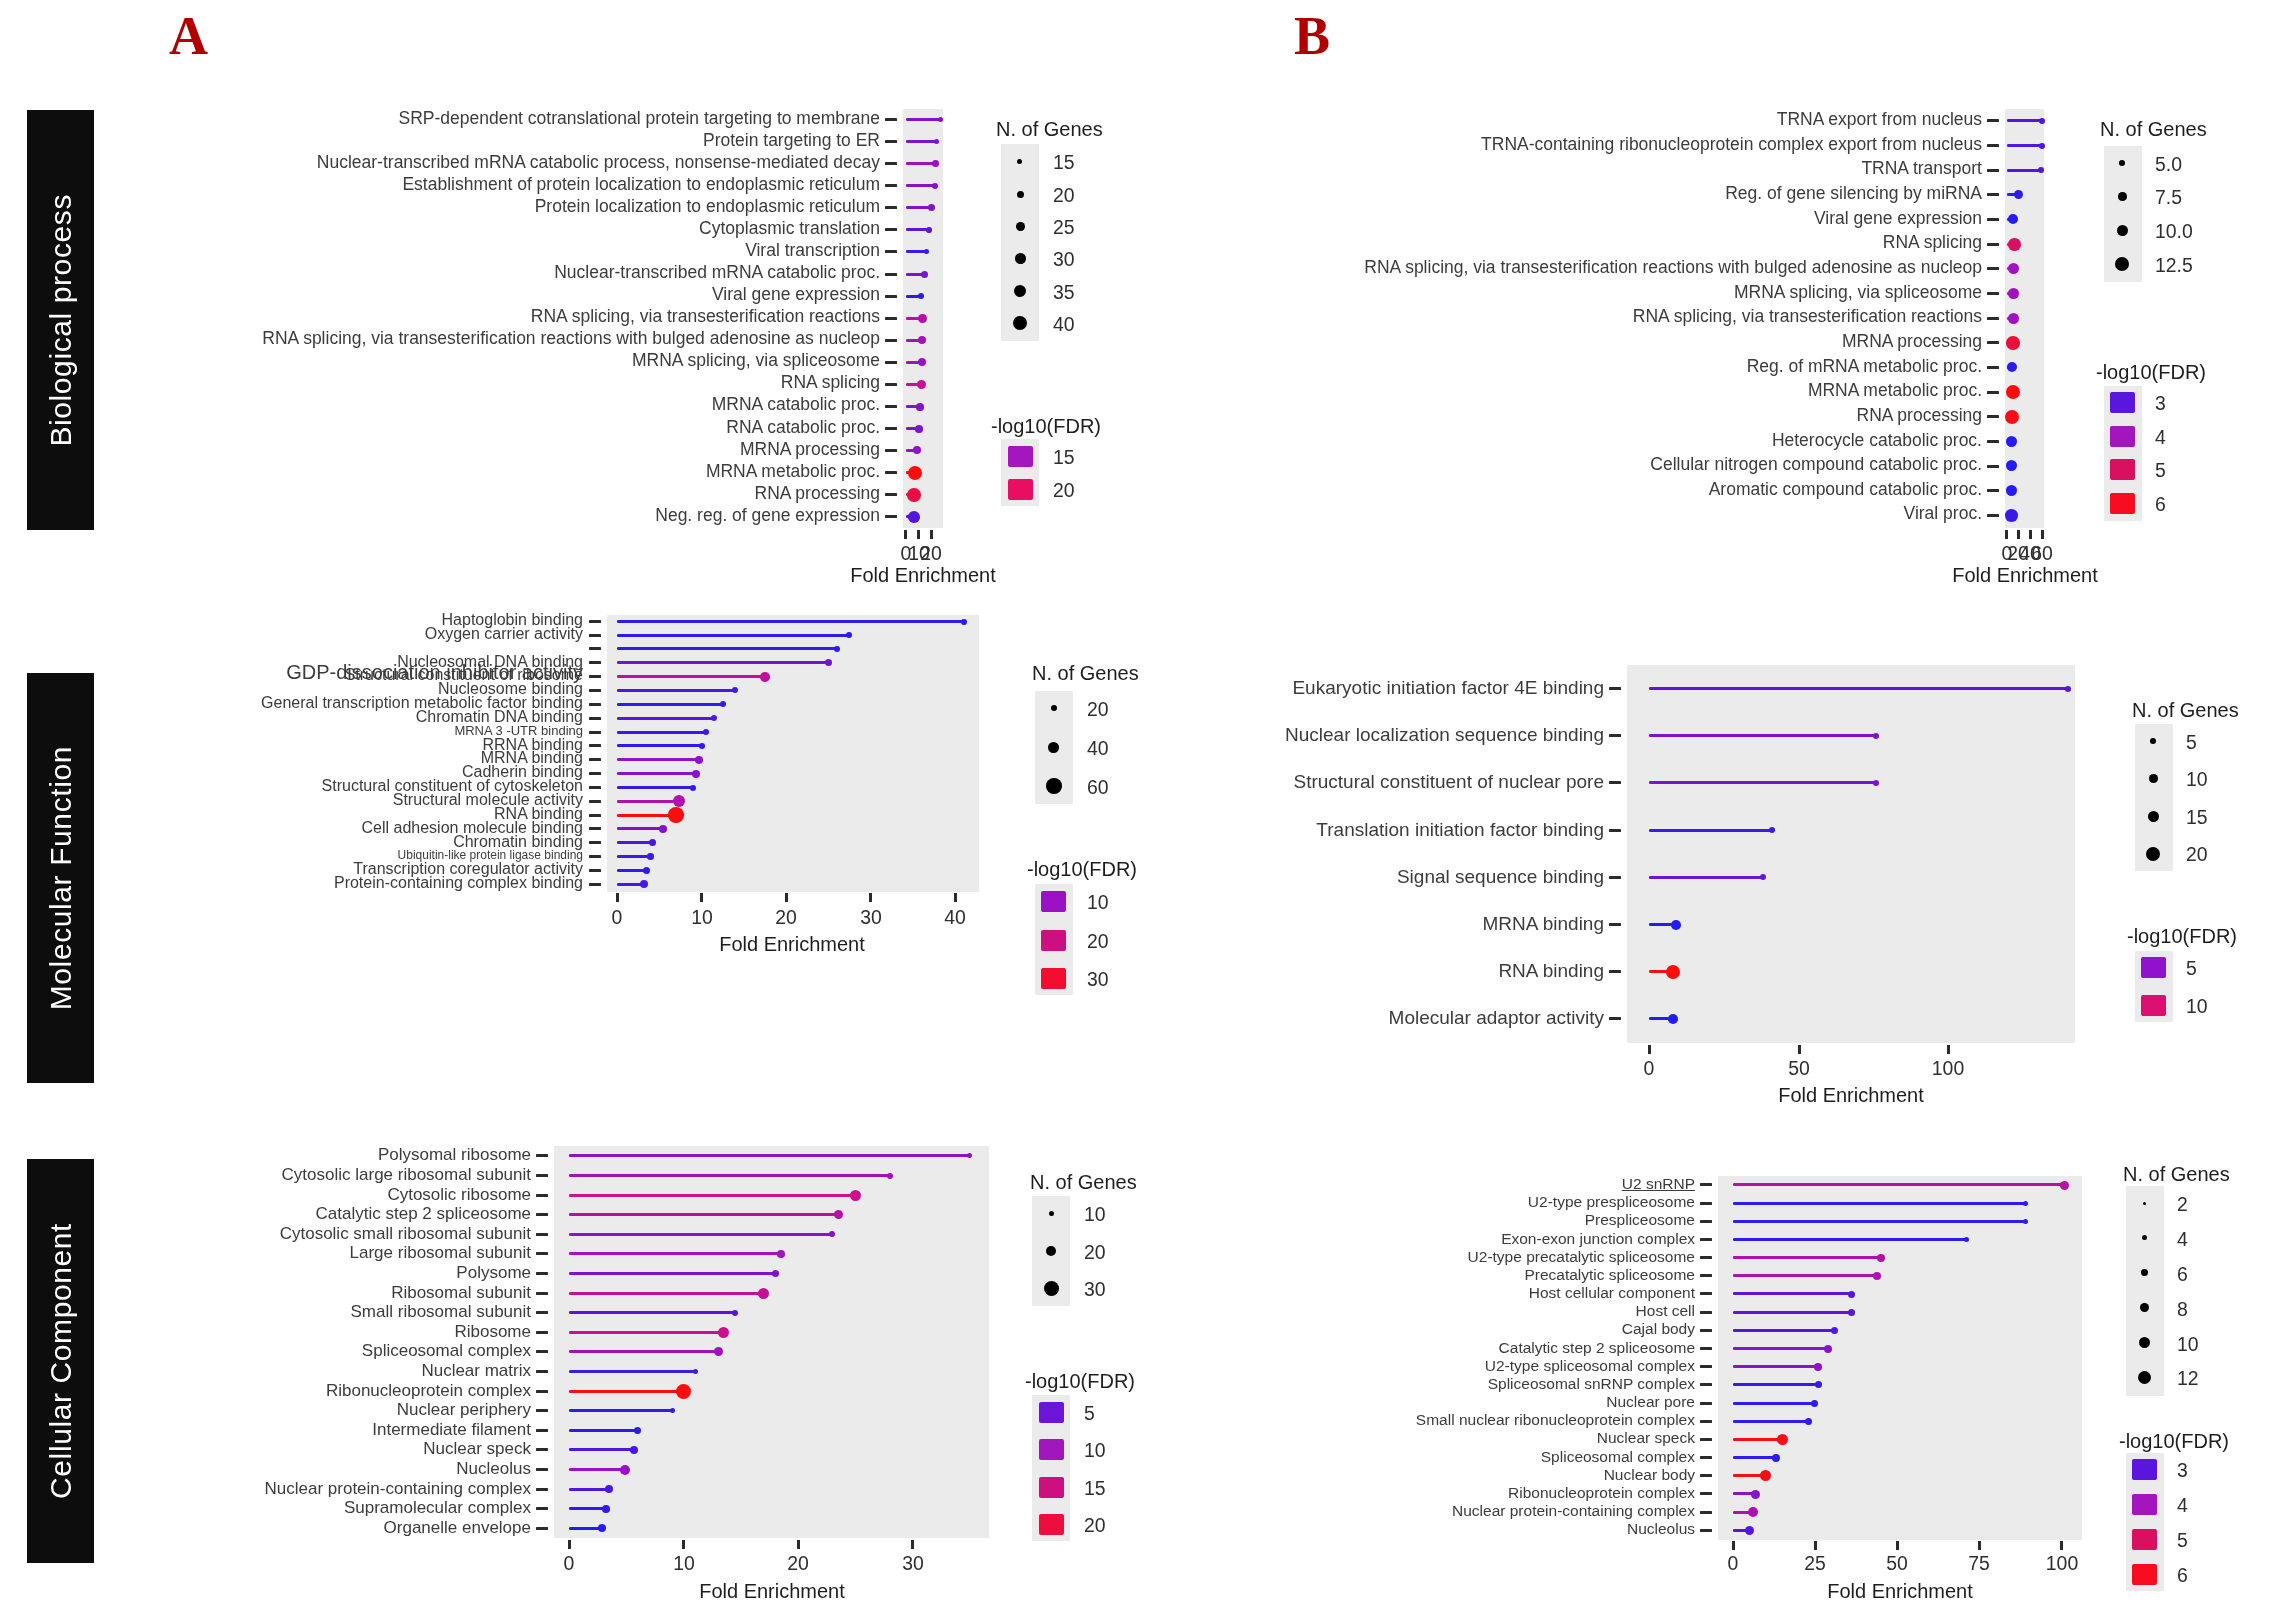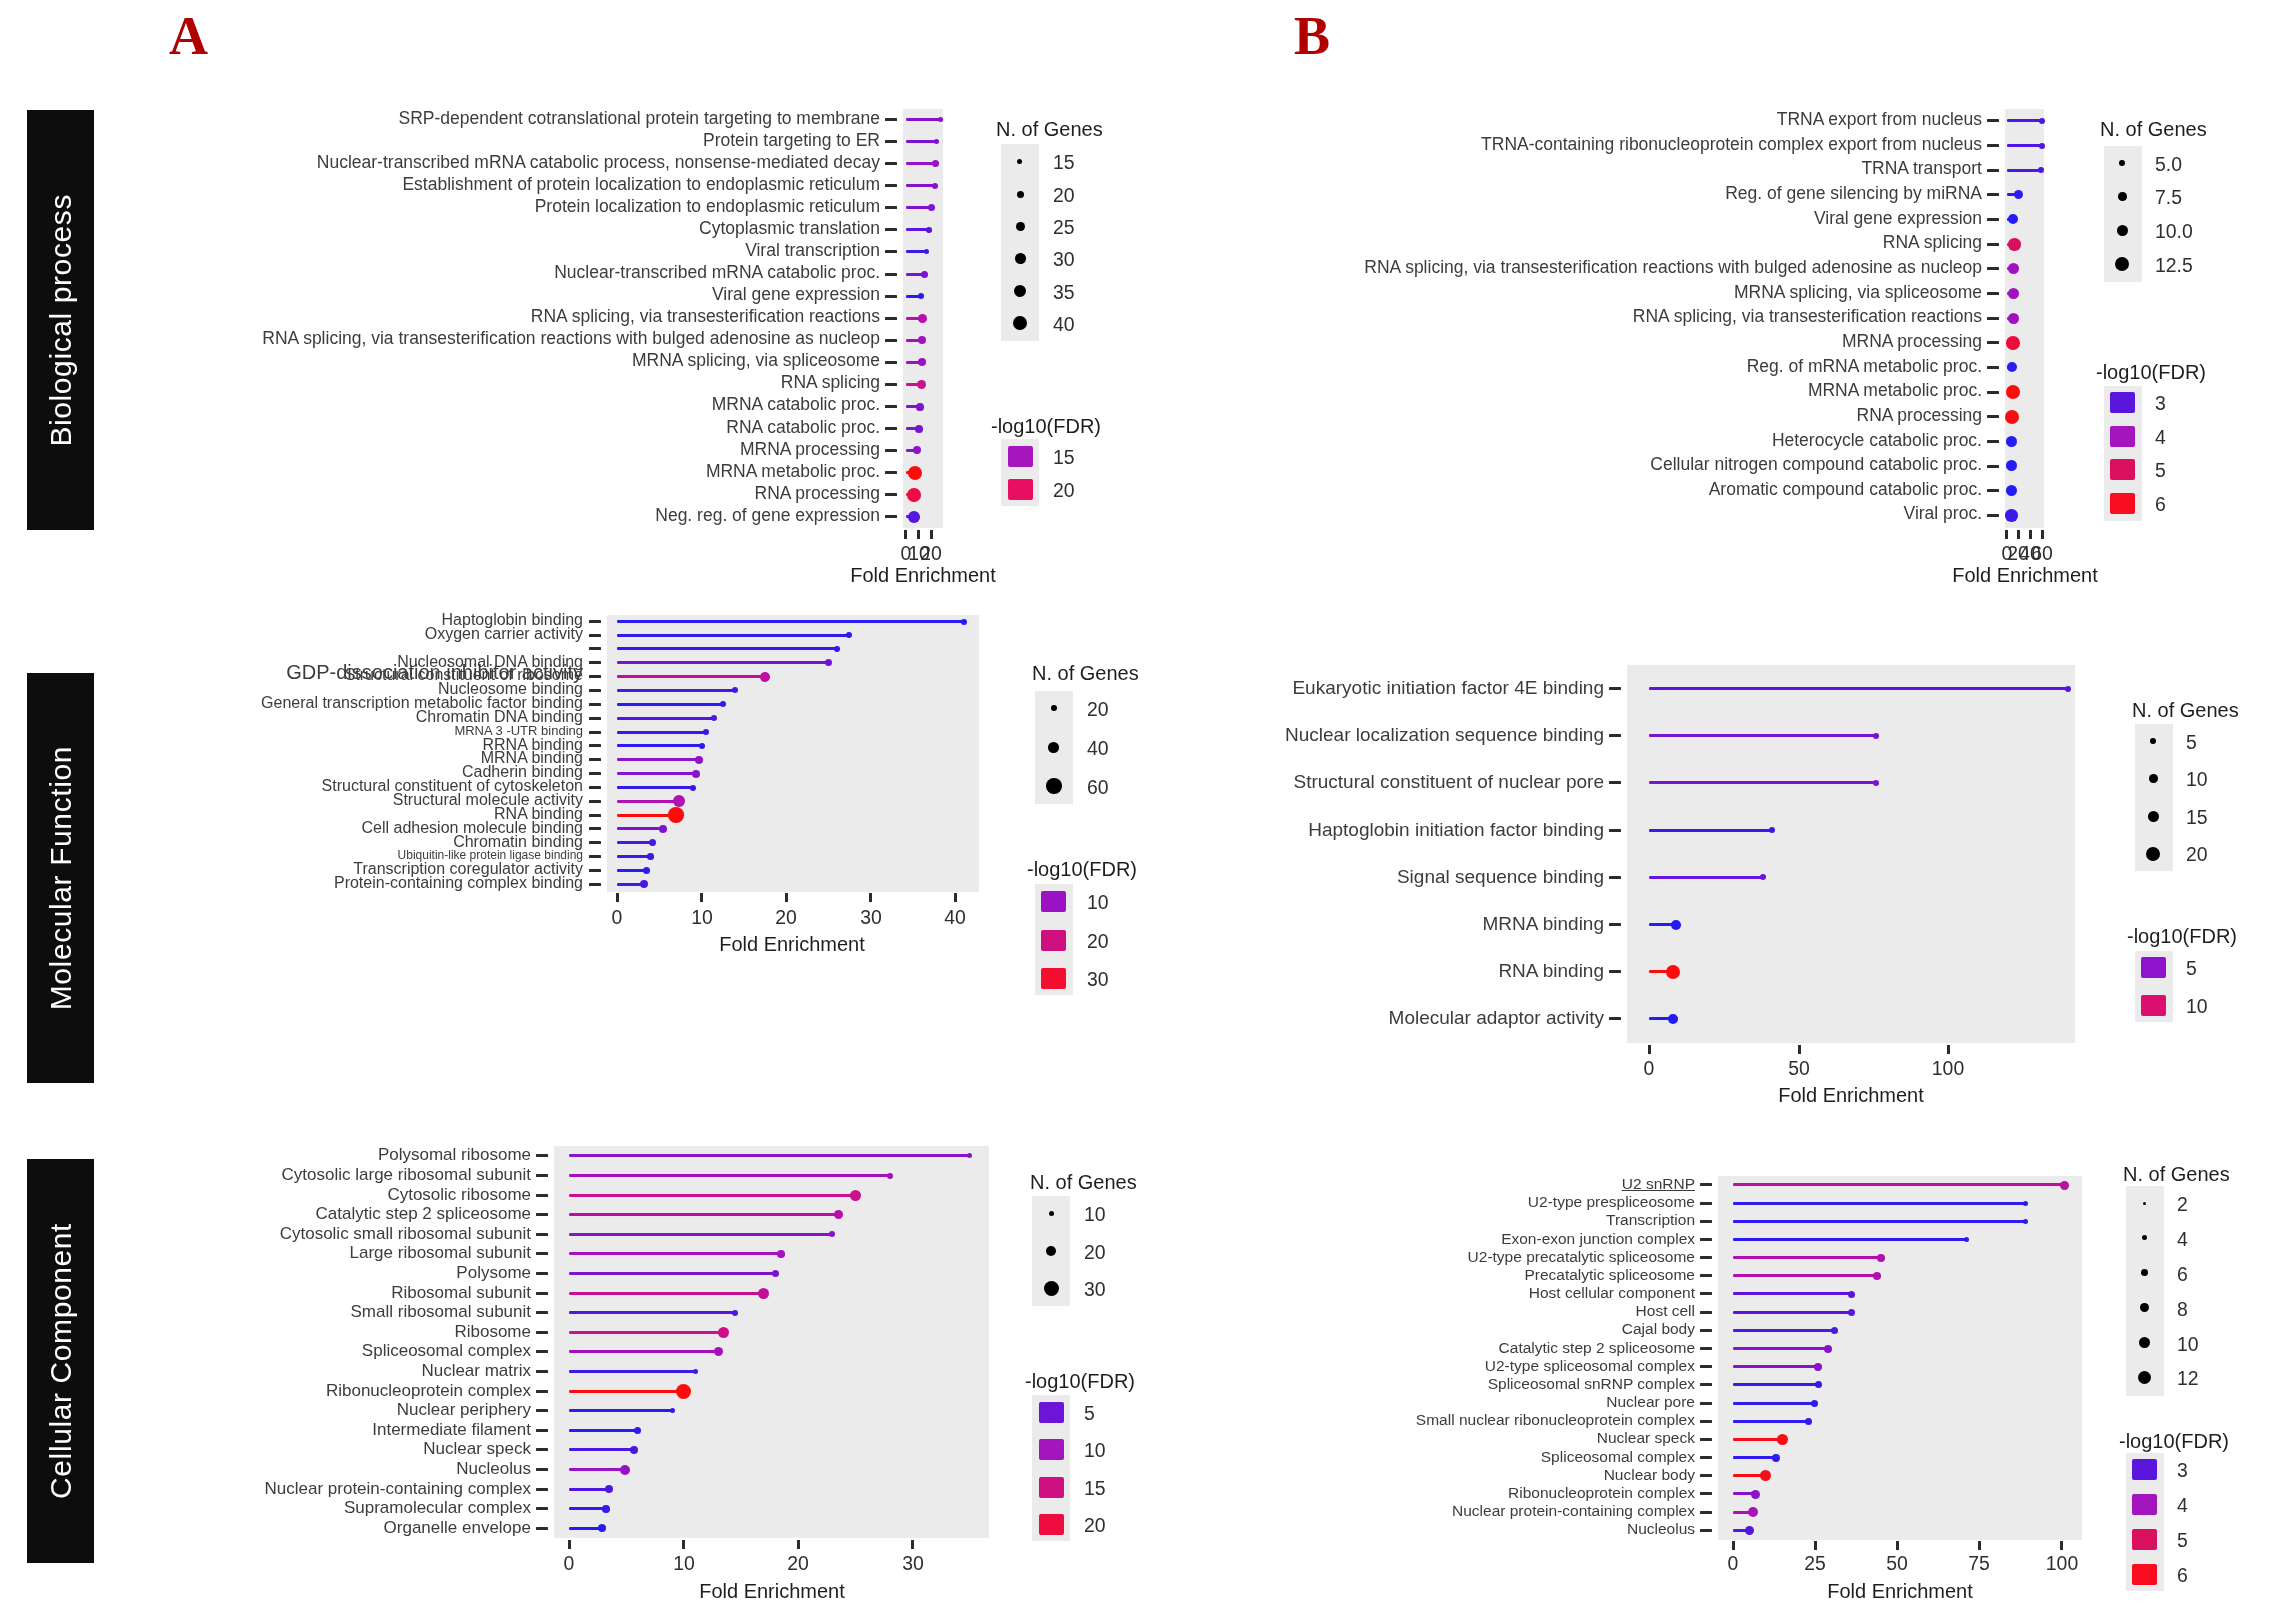--- a/index.html
+++ b/index.html
@@ -373,21 +373,21 @@
       <div class="stem" style="left: 1649px; top: 687px; width: 418px; height: 3.2px; background: rgb(91, 21, 221); position: absolute;"></div>
       <div class="dot" style="left: 2065px; top: 686px; width: 5.8px; height: 5.8px; background: rgb(91, 21, 221); position: absolute;"></div>
       <div class="row-label" style="right: 680px; top: 725px; font-size: 19px; line-height: 19px; position: absolute;">Nuclear localization sequence binding</div>
       <div class="ytick" style="left: 1609px; top: 734px; width: 11.6px; position: absolute;"></div>
       <div class="stem" style="left: 1649px; top: 734px; width: 227px; height: 3.2px; background: rgb(123, 20, 210); position: absolute;"></div>
       <div class="dot" style="left: 1873px; top: 733px; width: 6.4px; height: 6.4px; background: rgb(123, 20, 210); position: absolute;"></div>
       <div class="row-label" style="right: 680px; top: 772px; font-size: 19px; line-height: 19px; position: absolute;">Structural constituent of nuclear pore</div>
       <div class="ytick" style="left: 1609px; top: 781px; width: 11.6px; position: absolute;"></div>
       <div class="stem" style="left: 1649px; top: 781px; width: 227px; height: 3.2px; background: rgb(123, 20, 210); position: absolute;"></div>
       <div class="dot" style="left: 1873px; top: 780px; width: 6.4px; height: 6.4px; background: rgb(123, 20, 210); position: absolute;"></div>
-      <div class="row-label" style="right: 680px; top: 820px; font-size: 19px; line-height: 19px; position: absolute;">Haptoglobin initiation factor binding</div>
+      <div class="row-label" style="right: 680px; top: 820px; font-size: 19px; line-height: 19px; position: absolute;">Translation initiation factor binding</div>
       <div class="ytick" style="left: 1609px; top: 829px; width: 11.6px; position: absolute;"></div>
       <div class="stem" style="left: 1649px; top: 829px; width: 123px; height: 3.2px; background: rgb(60, 25, 232); position: absolute;"></div>
       <div class="dot" style="left: 1769px; top: 827px; width: 6.4px; height: 6.4px; background: rgb(60, 25, 232); position: absolute;"></div>
       <div class="row-label" style="right: 680px; top: 867px; font-size: 19px; line-height: 19px; position: absolute;">Signal sequence binding</div>
       <div class="ytick" style="left: 1609px; top: 876px; width: 11.6px; position: absolute;"></div>
       <div class="stem" style="left: 1649px; top: 876px; width: 114px; height: 3.2px; background: rgb(103, 21, 218); position: absolute;"></div>
       <div class="dot" style="left: 1760px; top: 874px; width: 6.4px; height: 6.4px; background: rgb(103, 21, 218); position: absolute;"></div>
       <div class="row-label" style="right: 680px; top: 914px; font-size: 19px; line-height: 19px; position: absolute;">MRNA binding</div>
       <div class="ytick" style="left: 1609px; top: 923px; width: 11.6px; position: absolute;"></div>
       <div class="stem" style="left: 1649px; top: 923px; width: 27px; height: 3.2px; background: rgb(36, 28, 244); position: absolute;"></div>
@@ -531,21 +531,21 @@
   <div>
       <div class="plot-bg" style="left: 1718px; top: 1176px; width: 364px; height: 364px; position: absolute;"></div>
       <div class="row-label" style="right: 589px; top: 1176px; font-size: 15.5px; line-height: 15.5px; position: absolute; text-decoration: underline;">U2 snRNP</div>
       <div class="ytick" style="left: 1700px; top: 1183px; width: 11.6px; position: absolute;"></div>
       <div class="stem" style="left: 1733px; top: 1183px; width: 332px; height: 3.2px; background: rgb(187, 16, 165); position: absolute;"></div>
       <div class="dot" style="left: 2060px; top: 1181px; width: 9px; height: 9px; background: rgb(187, 16, 165); position: absolute;"></div>
       <div class="row-label" style="right: 589px; top: 1194px; font-size: 15.5px; line-height: 15.5px; position: absolute;">U2-type prespliceosome</div>
       <div class="ytick" style="left: 1700px; top: 1202px; width: 11.6px; position: absolute;"></div>
       <div class="stem" style="left: 1733px; top: 1202px; width: 292px; height: 3.2px; background: rgb(46, 27, 239); position: absolute;"></div>
       <div class="dot" style="left: 2023px; top: 1201px; width: 5.2px; height: 5.2px; background: rgb(46, 27, 239); position: absolute;"></div>
-      <div class="row-label" style="right: 589px; top: 1212px; font-size: 15.5px; line-height: 15.5px; position: absolute;">Transcription</div>
+      <div class="row-label" style="right: 589px; top: 1212px; font-size: 15.5px; line-height: 15.5px; position: absolute;">Prespliceosome</div>
       <div class="ytick" style="left: 1700px; top: 1220px; width: 11.6px; position: absolute;"></div>
       <div class="stem" style="left: 1733px; top: 1220px; width: 292px; height: 3.2px; background: rgb(46, 27, 239); position: absolute;"></div>
       <div class="dot" style="left: 2023px; top: 1219px; width: 5.2px; height: 5.2px; background: rgb(46, 27, 239); position: absolute;"></div>
       <div class="row-label" style="right: 589px; top: 1231px; font-size: 15.5px; line-height: 15.5px; position: absolute;">Exon-exon junction complex</div>
       <div class="ytick" style="left: 1700px; top: 1238px; width: 11.6px; position: absolute;"></div>
       <div class="stem" style="left: 1733px; top: 1238px; width: 233px; height: 3.2px; background: rgb(43, 27, 240); position: absolute;"></div>
       <div class="dot" style="left: 1964px; top: 1237px; width: 5.2px; height: 5.2px; background: rgb(43, 27, 240); position: absolute;"></div>
       <div class="row-label" style="right: 589px; top: 1249px; font-size: 15.5px; line-height: 15.5px; position: absolute;">U2-type precatalytic spliceosome</div>
       <div class="ytick" style="left: 1700px; top: 1256px; width: 11.6px; position: absolute;"></div>
       <div class="stem" style="left: 1733px; top: 1256px; width: 148px; height: 3.2px; background: rgb(177, 16, 175); position: absolute;"></div>

